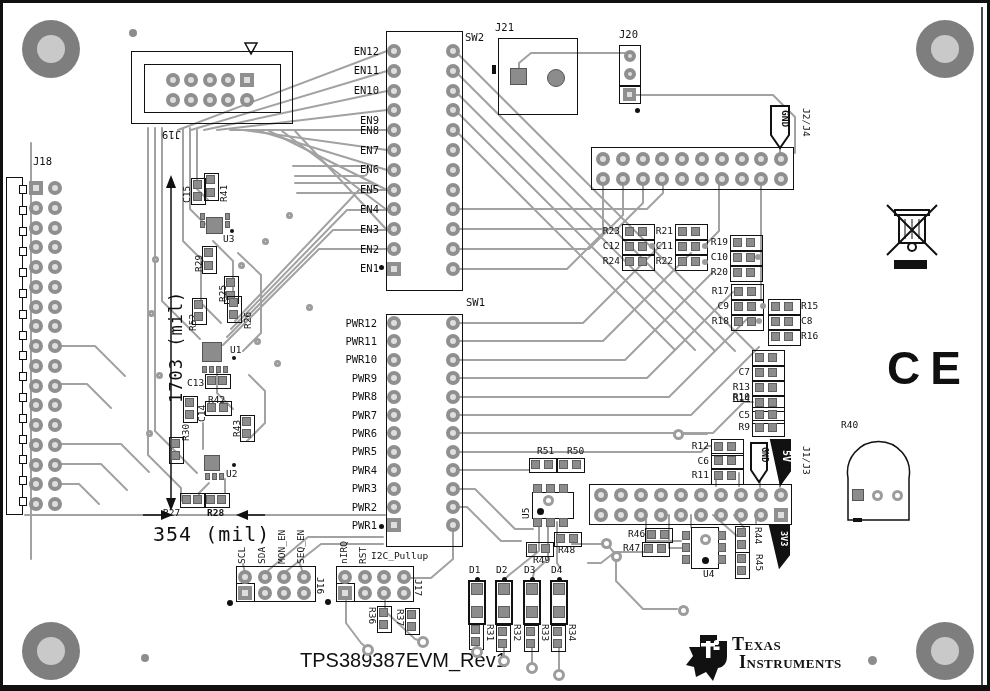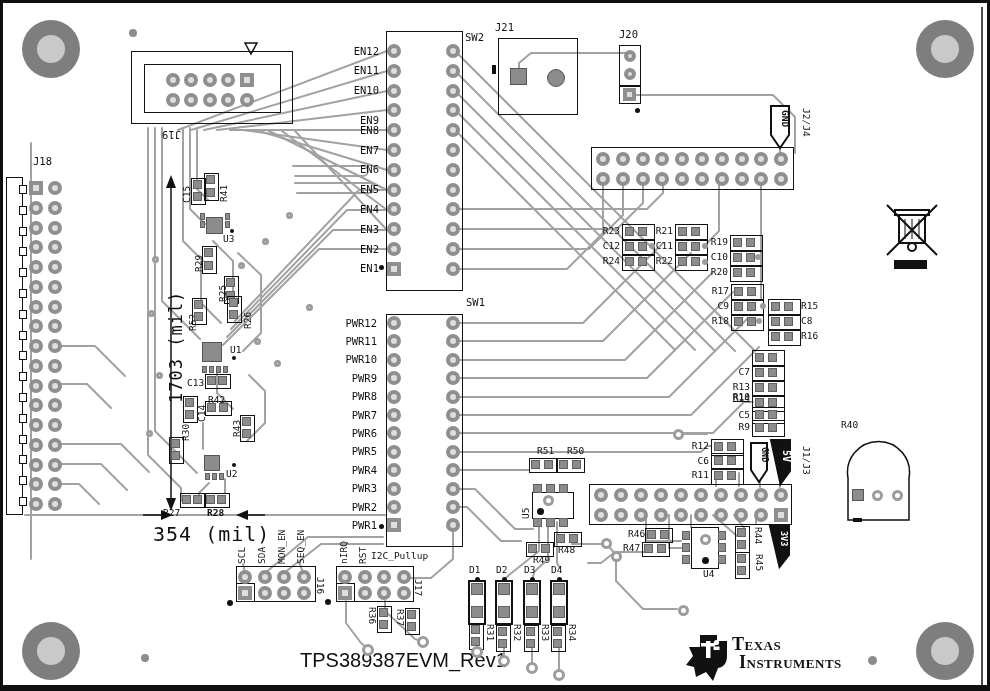--- a/index.html
+++ b/index.html
@@ -179,20 +179,21 @@
         <text transform="translate(778,528) rotate(90)" font-family="DejaVu Sans Mono,monospace" font-size="8.5" font-weight="bold" fill="#fff">3V3</text>
       </g>
   </svg>
 
   <div class="mnt" style="left:19px;top:17px"></div>
   <div class="mnt" style="left:913px;top:17px"></div>
   <div class="mnt" style="left:19px;top:619px"></div>
   <div class="mnt" style="left:913px;top:619px"></div>
 
   <div class="bname">TPS389387EVM_Rev1</div>
+  <div class="ce">CE</div>
   <div class="brand" style="left:729px;top:633px">Texas</div>
   <div class="brand" style="left:736px;top:651px">Instruments</div>
   <div class="dimh">354 (mil)</div>
   <div class="dimv">1703 (mil)</div>
 
   <div class="lbl big" style="left:30px;top:153px">J18</div>
   <div class="lbl big r180" style="left:152px;top:126px;width:26px">J19</div>
   <div class="lbl big" style="left:616px;top:26px">J20</div>
   <div class="lbl big" style="left:492px;top:19px">J21</div>
   <div class="lbl big" style="left:462px;top:29px">SW2</div>

